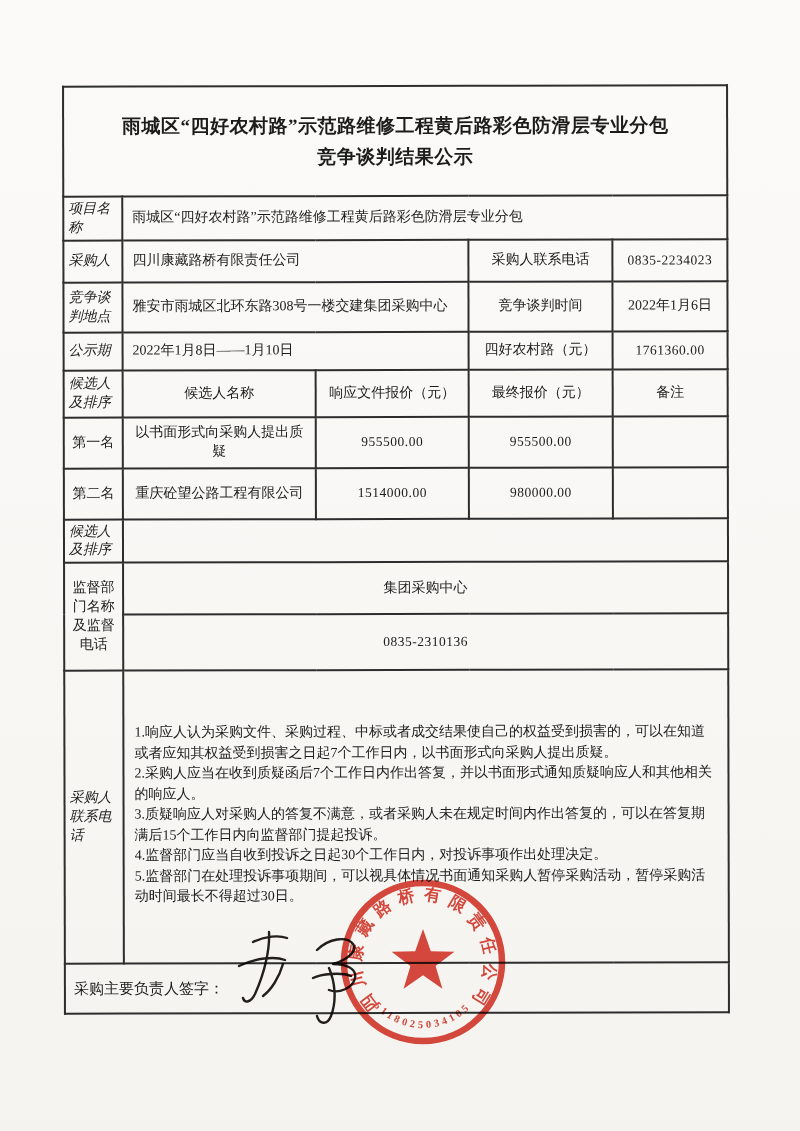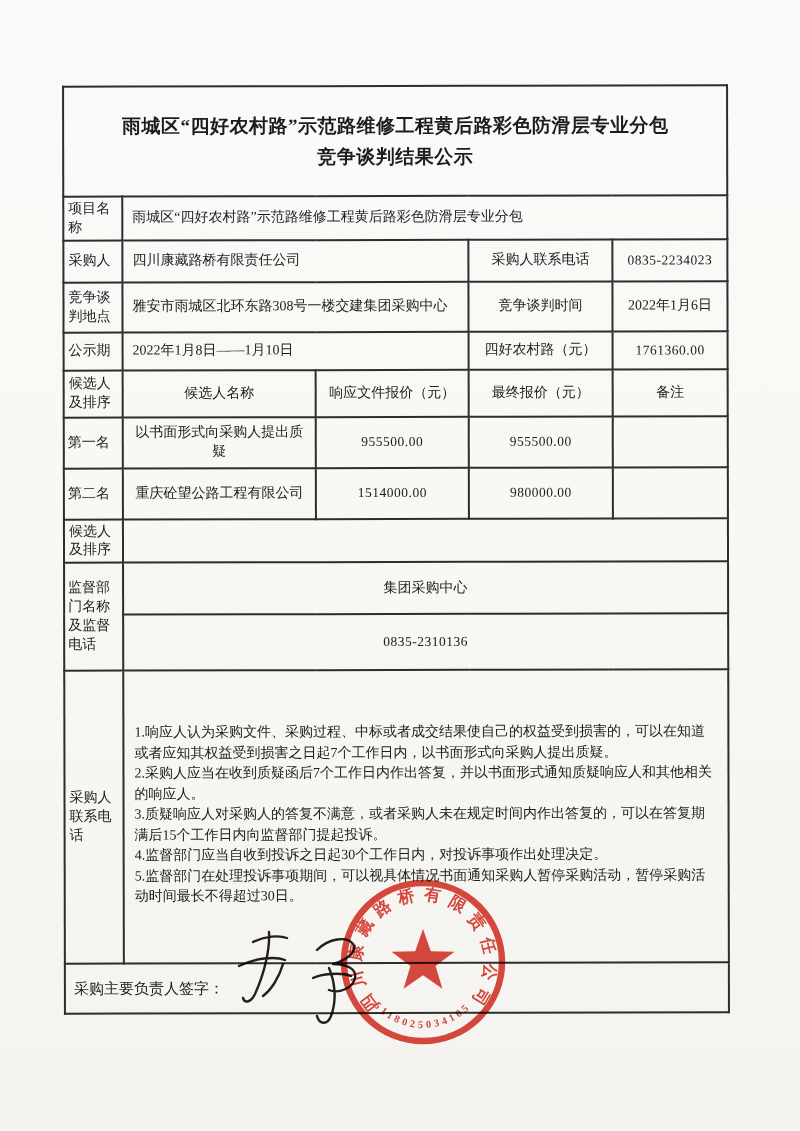--- a/index.html
+++ b/index.html
@@ -23,22 +23,22 @@
     padding:2px 6px;
     font-size:14px;
     vertical-align:middle;
     overflow:hidden;
     line-height:1.35;
   }
   td.title-cell{
     font-size:19px;font-weight:bold;text-align:center;
     letter-spacing:0.5px;line-height:1.65;padding:0 10px;
   }
-  td.lab{ text-align:left; padding:2px 4px; }
-  td.lab-c{ text-align:left; padding:15px 3px; }
+  td.lab{ text-align:left; padding:2px 4px;font-style:italic; }
+  td.lab-c{ text-align:center; padding:15px 3px; }
   td.val{ text-align:left; padding-left:9px; }
   td.cen{ text-align:center; }
   td.num{ text-align:center; font-size:13.5px; letter-spacing:0.5px; }
   td.clauses-cell{ padding:6px 10px 10px 10px; }
   .clause{ line-height:1.46; text-align:left; }
   td.sign-cell{ padding-left:8px; font-size:15px; }
   .seal{
     position:absolute; left:333px; top:872px; width:180px; height:180px;
     mix-blend-mode:multiply; opacity:0.9; z-index:6; pointer-events:none;
   }

